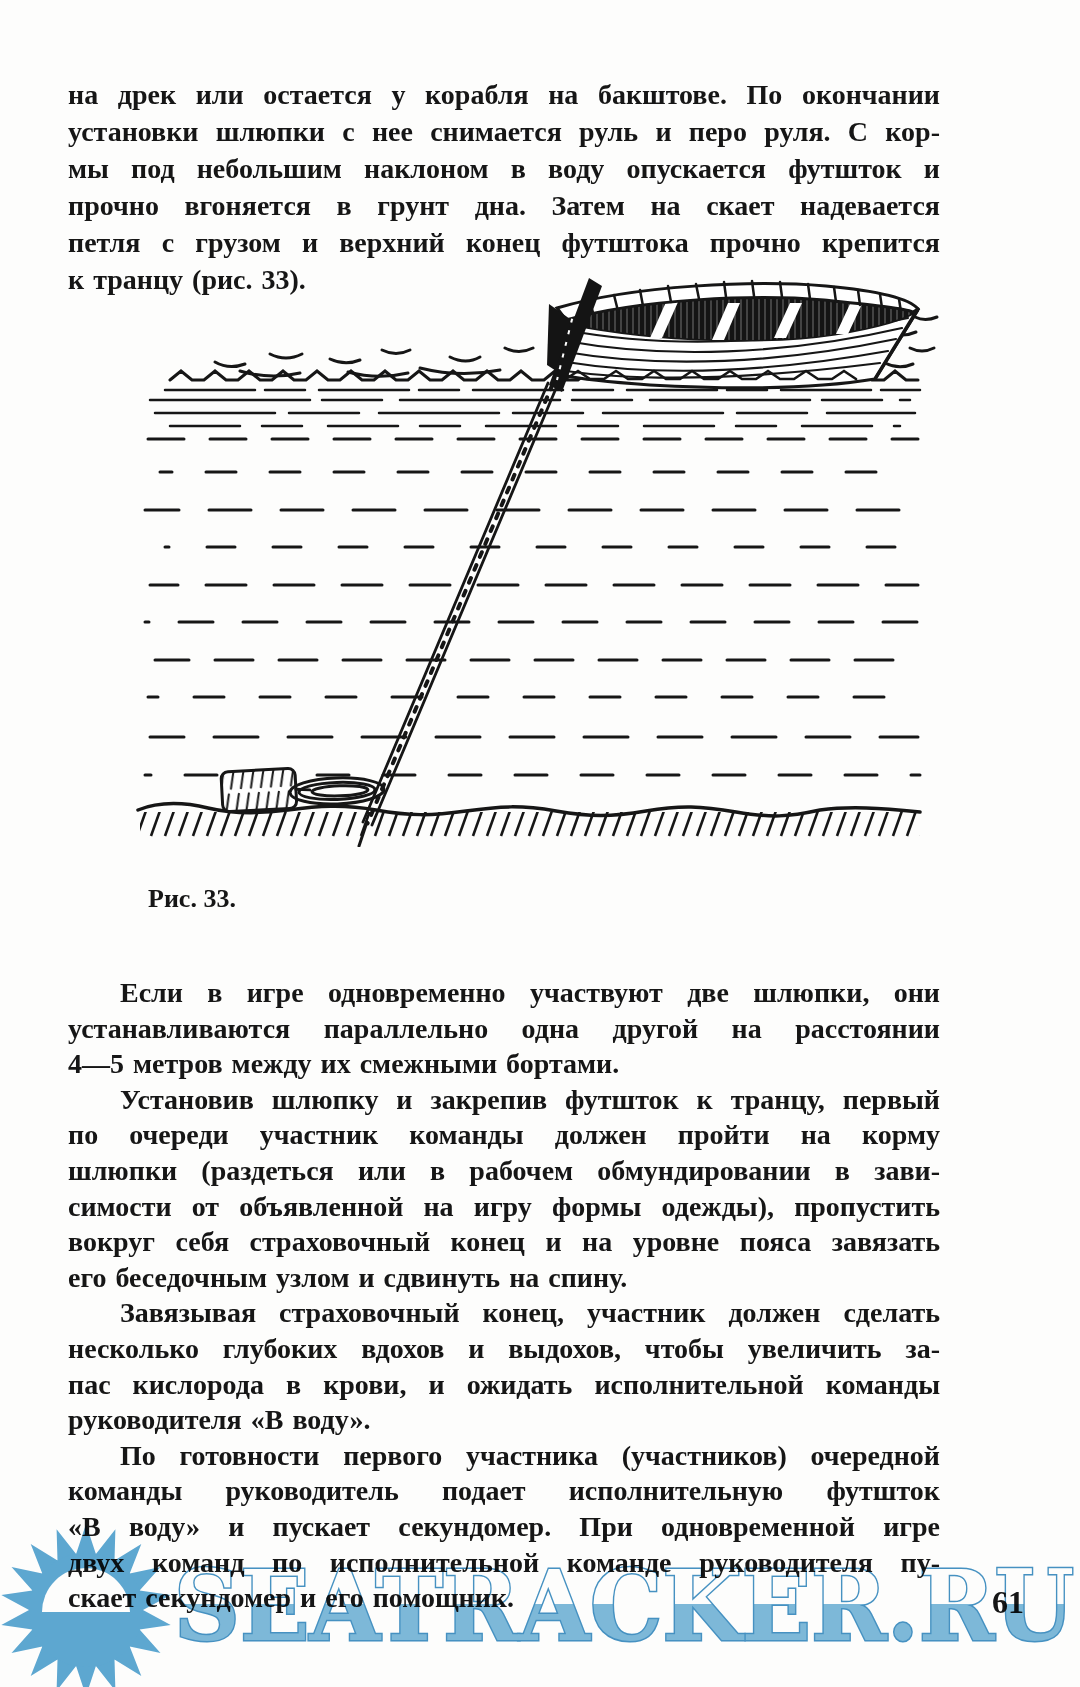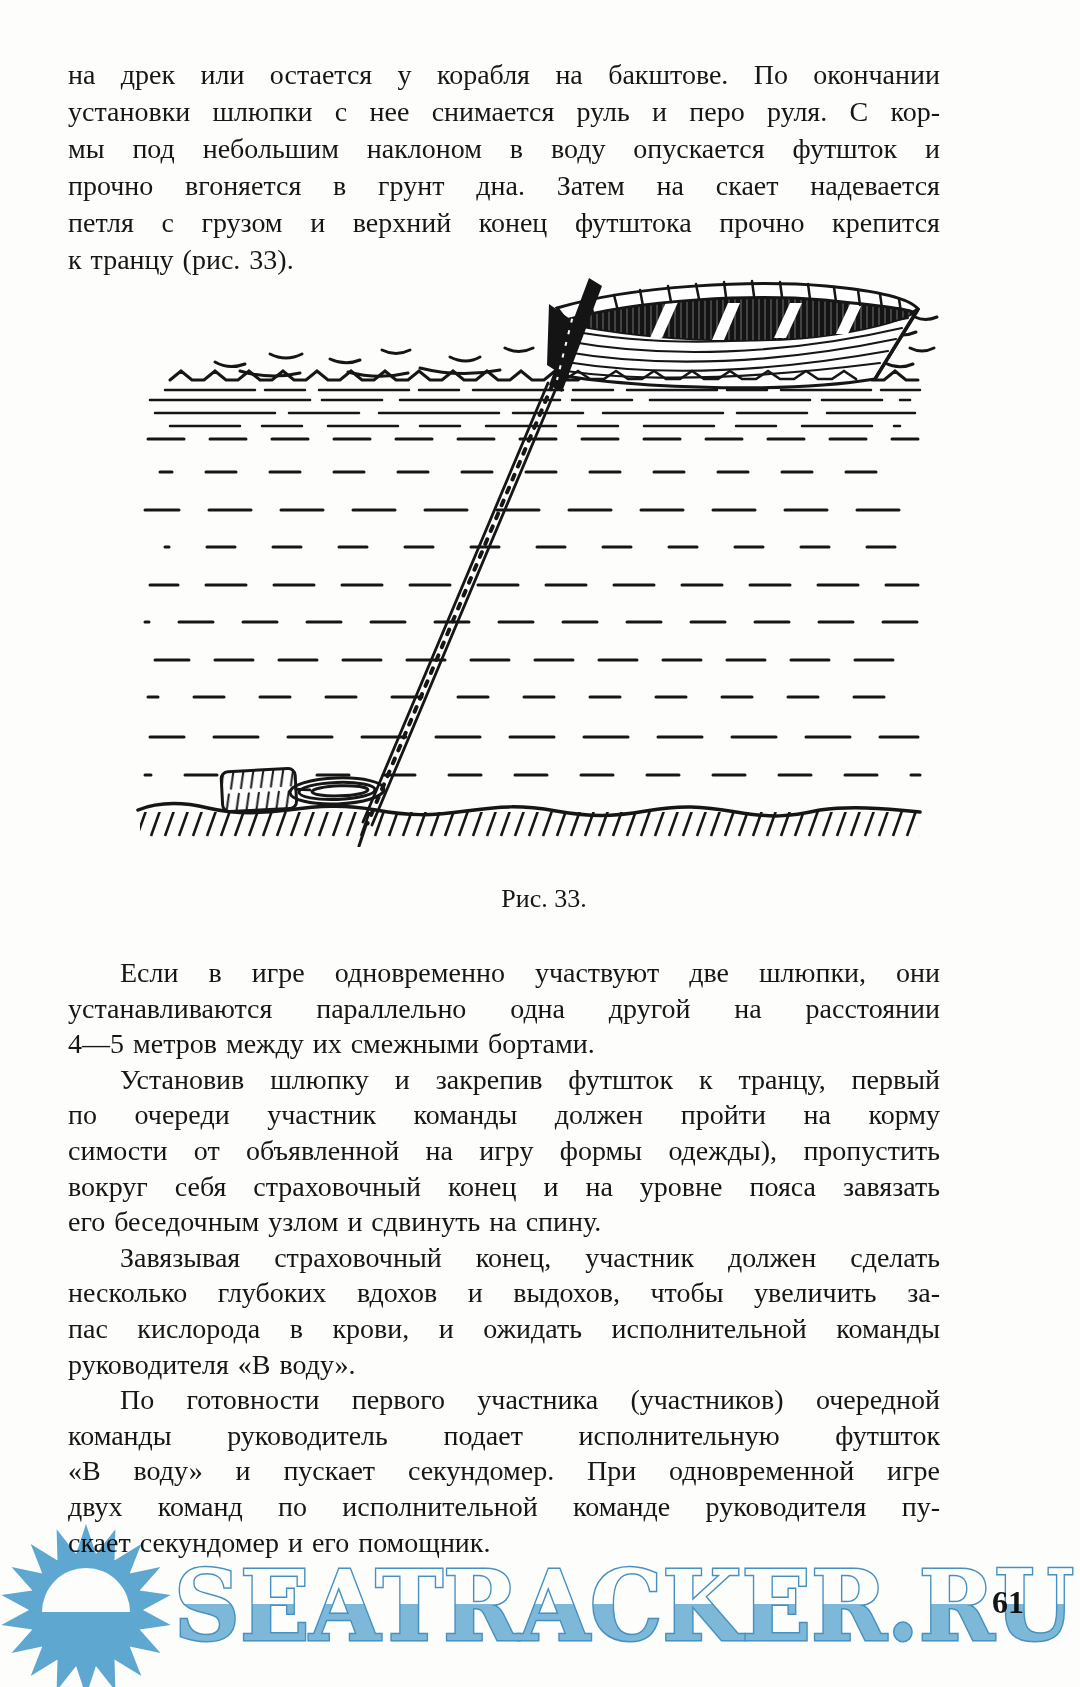--- a/index.html
+++ b/index.html
@@ -7,36 +7,37 @@
     width:1080px;height:1687px;
     position:relative;overflow:hidden;
     background:var(--paper,#fdfdfc);
     font-family:"Liberation Serif","DejaVu Serif",serif;
   }
   .book-page{position:absolute;inset:0;}
   
   .text-block{
     position:absolute;left:68px;width:872px;
     color:var(--ink,#161616);
-    font-size:28px;font-weight:normal;
+    font-size:28px;font-weight:bold;
     word-spacing:2px;
+    margin-top:20px;
   }
   .text-upper{top:56px;line-height:37px;}
   .text-lower{top:955px;line-height:35.6px;}
   .line{text-align:justify;text-align-last:justify;}
   .line.last{text-align-last:left;}
   .line.indent{text-indent:52px;}
   
   .figure-wrap{position:absolute;left:120px;top:262px;width:820px;height:585px;}
   .figure-wrap svg{display:block;width:100%;height:100%;}
   .fig-stroke{stroke:var(--ink,#161616);fill:none;stroke-linecap:round;}
   .figure-caption{
     position:absolute;left:68px;top:884px;width:872px;
-    text-align:center;text-indent:80px;
-    font-size:26px;font-weight:normal;color:var(--ink,#161616);
+    text-align:left;text-indent:80px;
+    font-size:26px;font-weight:bold;color:var(--ink,#161616);
   }
   .page-number{
     position:absolute;left:992px;top:1584px;
     font-size:32px;font-weight:bold;color:var(--ink,#161616);
   }
   
   .watermark{position:absolute;inset:0;mix-blend-mode:multiply;opacity:.96;pointer-events:none;margin-left:12px;}
   .wm-sun{position:absolute;left:-14px;top:1520px;width:180px;height:180px;}
   .wm-sun .sun-body{fill:var(--wm-sun,#57a5d2);}
   .wm-sun .sun-dome{fill:#ffffff;}
@@ -202,20 +203,21 @@
 
   <div class="text-block text-lower">
       <div>
         <div class="line indent">Если в игре одновременно участвуют две шлюпки, они</div>
         <div class="line">устанавливаются параллельно одна другой на расстоянии</div>
         <div class="line last">4—5 метров между их смежными бортами.</div>
       </div>
       <div>
         <div class="line indent">Установив шлюпку и закрепив футшток к транцу, первый</div>
         <div class="line">по очереди участник команды должен пройти на корму</div>
+        <div class="line">шлюпки (раздеться или в рабочем обмундировании в зави-</div>
         <div class="line">симости от объявленной на игру формы одежды), пропустить</div>
         <div class="line">вокруг себя страховочный конец и на уровне пояса завязать</div>
         <div class="line last">его беседочным узлом и сдвинуть на спину.</div>
       </div>
       <div>
         <div class="line indent">Завязывая страховочный конец, участник должен сделать</div>
         <div class="line">несколько глубоких вдохов и выдохов, чтобы увеличить за-</div>
         <div class="line">пас кислорода в крови, и ожидать исполнительной команды</div>
         <div class="line last">руководителя «В воду».</div>
       </div>

